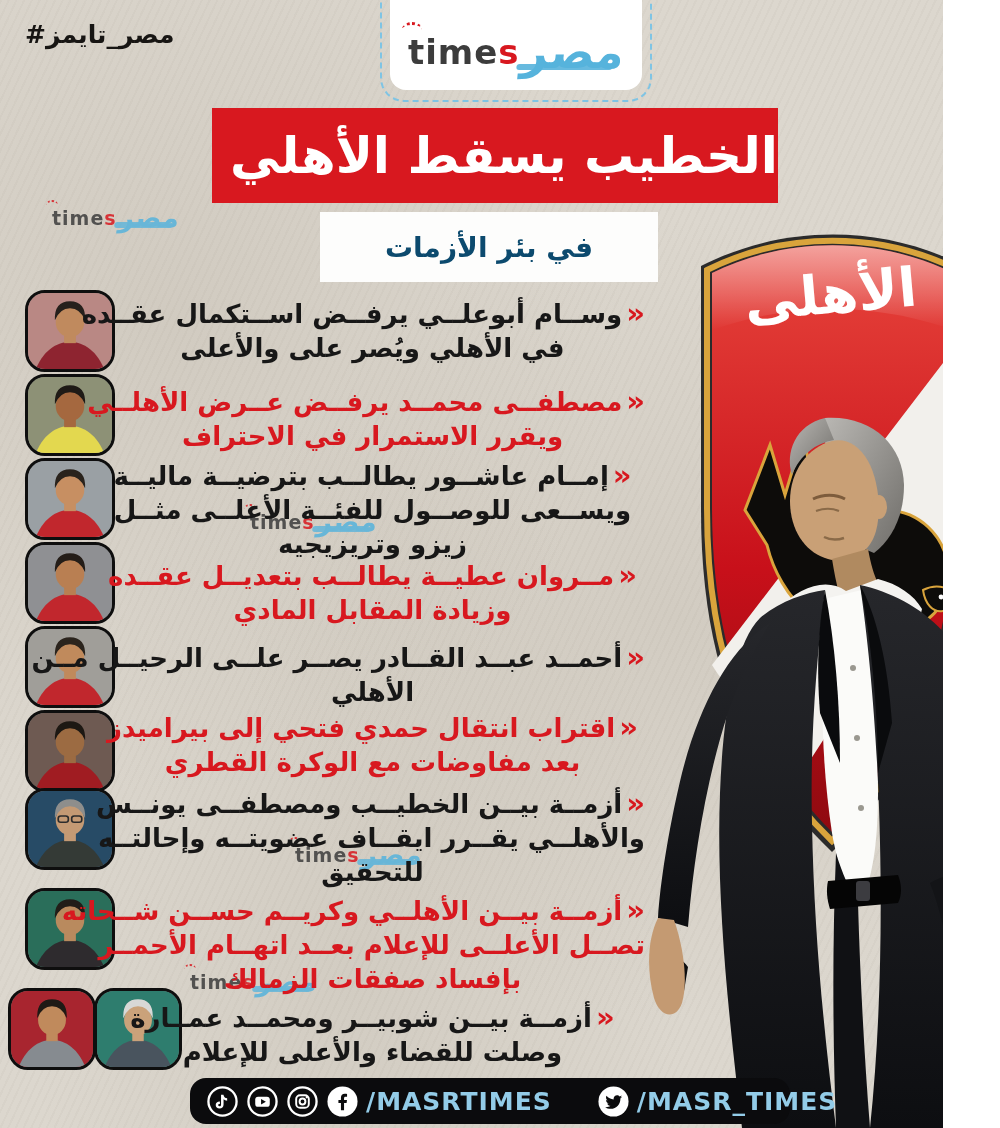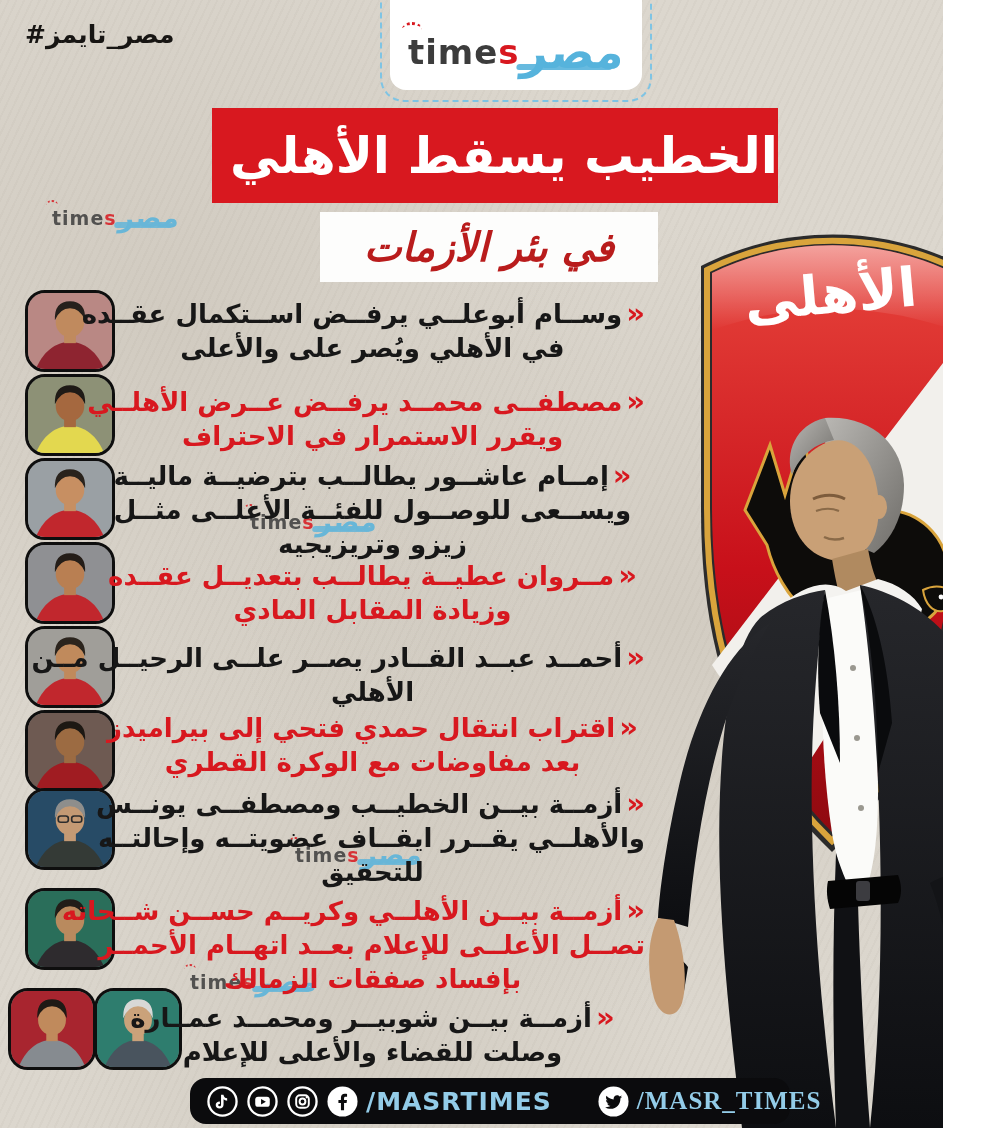--- a/index.html
+++ b/index.html
@@ -27,21 +27,21 @@
   .logo-card .mt-times{font-size:34px;} .logo-card .mt-masr{font-size:46px;line-height:40px;}
 
   
   .wm{opacity:.85;} .wm .mt-times{font-size:19px;} .wm .mt-masr{font-size:27px;line-height:24px;}
   .wm .mt-times .sun{width:12px;height:8px;top:-7px;border-top-width:2px;}
 
   
   .title-banner{left:212px;top:108px;width:566px;height:95px;background:#d8181f;display:flex;align-items:center;justify-content:flex-end;}
   .title-banner span{color:#fff;font-size:50px;font-weight:bold;direction:rtl;}
   .sub-banner{left:320px;top:212px;width:338px;height:70px;background:#fdfdfc;display:flex;align-items:center;justify-content:center;}
-  .sub-banner span{color:#b91c1c;font-size:40px;font-weight:bold;direction:rtl;font-style:italic;}
+  .sub-banner span{color:#0c4a6e;font-size:28px;font-weight:bold;direction:rtl;}
 
   
   .item{left:100px;width:545px;direction:rtl;text-align:center;font-weight:bold;font-size:26px;line-height:34px;}
   .item .line{white-space:nowrap;}
   .item.black{color:#171717;}
   .item.red{color:#d8181f;}
   .chev{color:#d8181f;font-size:29px;margin-left:4px;}
 
   
   .photo{left:25px;width:84px;height:76px;border:3px solid #0e0e0e;border-radius:20px;overflow:hidden;background:#777;}
@@ -49,21 +49,21 @@
 
   
   .shield{left:685px;top:210px;width:295px;height:650px;}
   .khatib{left:620px;top:413px;width:380px;height:715px;}
 
   
   .footer-bar{left:190px;top:1078px;width:600px;height:46px;background:#0b0b0d;border-radius:16px;
     display:flex;align-items:center;padding:0 16px;box-sizing:border-box;gap:7px;}
   .sicon{width:33px;height:33px;flex:0 0 auto;}
   .handle{color:#93cce8;font-size:25px;font-weight:bold;letter-spacing:1px;direction:ltr;white-space:nowrap;}
-  .tw-group{margin-left:38px;display:flex;align-items:center;gap:7px;font-family:Liberation Serif, serif;}
+  .tw-group{margin-left:38px;display:flex;align-items:center;gap:7px;}
 </style>
 </head>
 <body>
 
 <div class="page">
 
   <div class="abs hashtag">#مصر_تايمز</div>
 
   <div class="abs logo-frame">
     <div class="logo-card">

